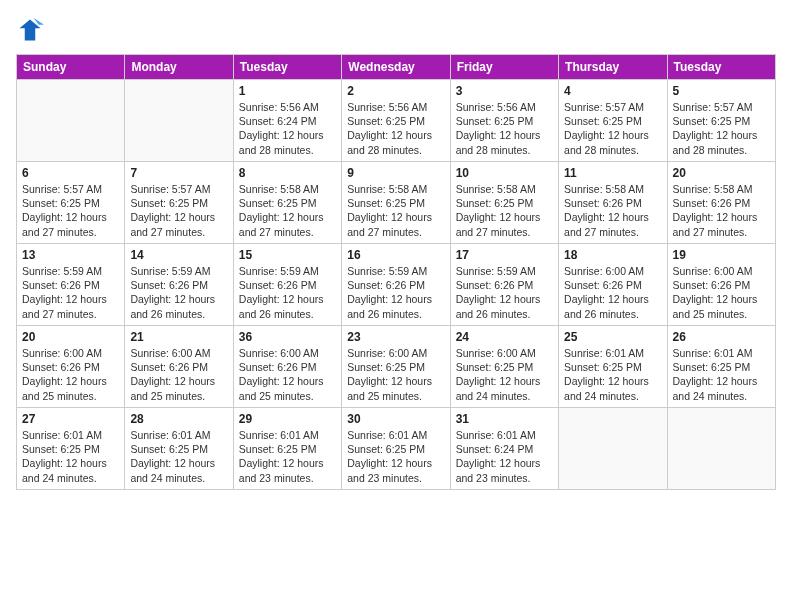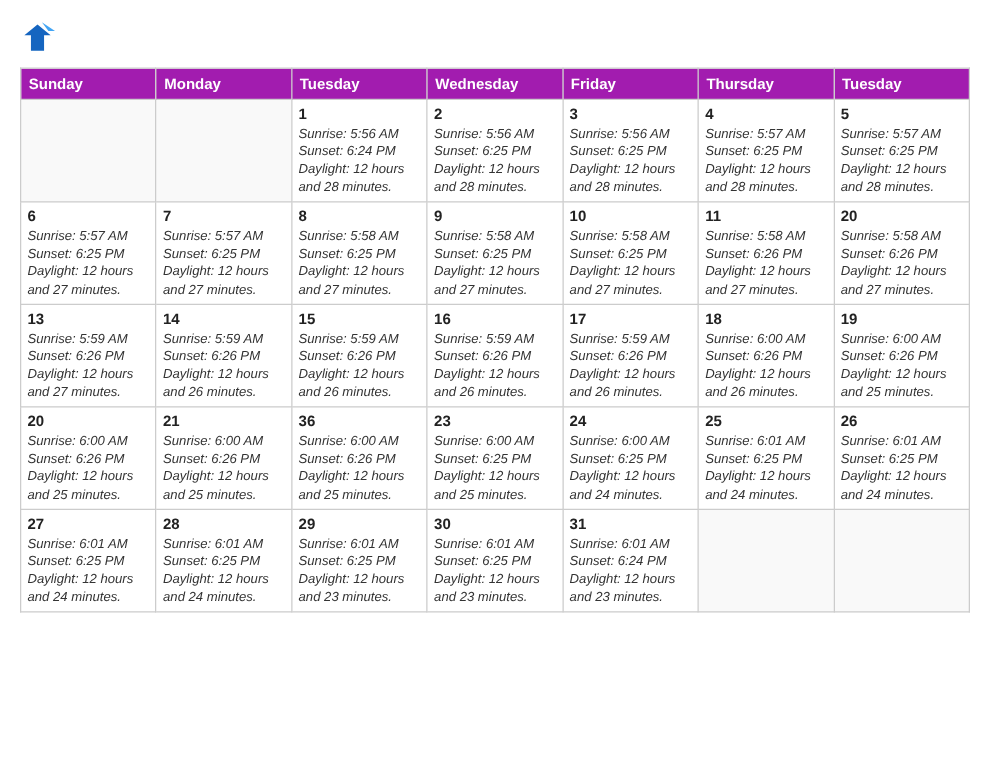--- a/index.html
+++ b/index.html
@@ -73,21 +73,20 @@
     .day-num {
       font-weight: bold;
       font-size: 12px;
       margin-bottom: 2px;
       color: #222;
     }
     .day-info {
       color: #333;
       font-size: 10.5px;
       line-height: 1.35;
-      font-style: italic;
     }
   </style>
 </head>
 <body>
 
 <div class="header">
   <div class="logo">
     <svg class="logo-icon" viewBox="0 0 32 32">
       <rect x="0" y="0" width="32" height="32" fill="none"></rect>
       <polygon points="16,4 28,14 22,14 22,28 10,28 10,14 4,14" fill="#1565c0"></polygon>

